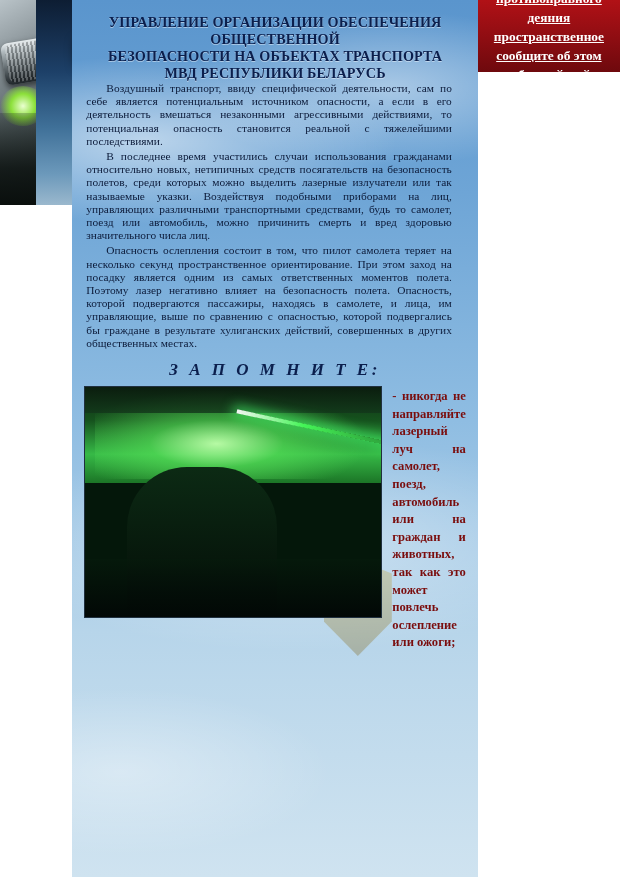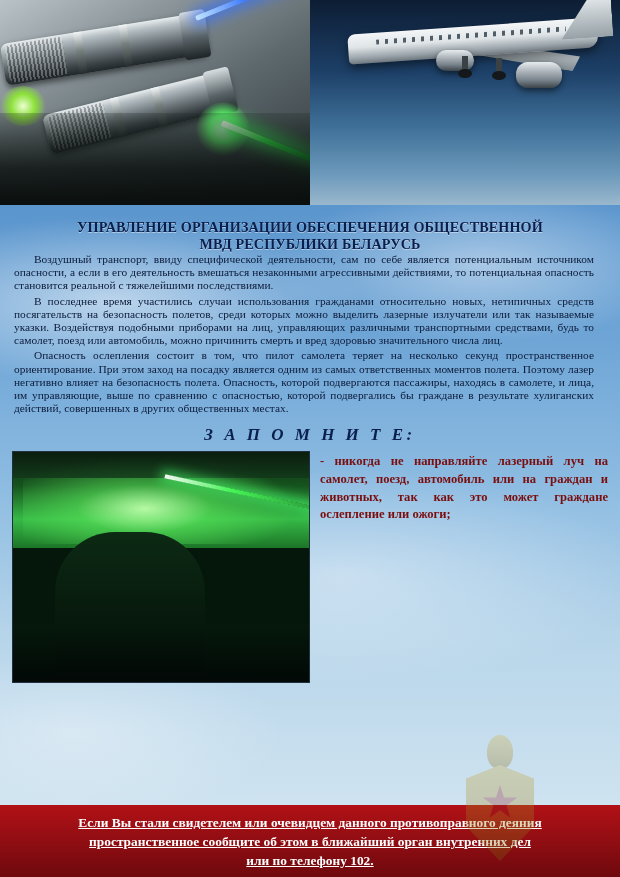--- a/index.html
+++ b/index.html
@@ -13,21 +13,20 @@
     font-family: "Liberation Serif", serif;
     overflow: hidden;
     position: relative;
   }
 
   .page {
     width: 620px;
     height: 877px;
     position: relative;
     display: flex;
-    flex-direction: column;
   }
 
   
   .photo-strip {
     width: 620px;
     height: 205px;
     display: flex;
     position: relative;
     overflow: hidden;
   }
@@ -391,20 +390,21 @@
   <div class="panel">
 
     <div class="emblem">
       <div class="top-flame"></div>
       <div class="shield"></div>
       <div class="star"></div>
     </div>
 
     <div class="org-title">
       <div>УПРАВЛЕНИЕ ОРГАНИЗАЦИИ ОБЕСПЕЧЕНИЯ ОБЩЕСТВЕННОЙ</div>
+      <div>БЕЗОПАСНОСТИ НА ОБЪЕКТАХ ТРАНСПОРТА</div>
       <div>МВД РЕСПУБЛИКИ БЕЛАРУСЬ</div>
     </div>
 
 
     <div class="body-text">
       <p>Воздушный транспорт, ввиду специфической деятельности, сам по себе является потенциальным источником опасности, а если в его деятельность вмешаться незаконными агрессивными действиями, то потенциальная опасность становится реальной  с тяжелейшими последствиями.</p>
       <p>В последнее время участились случаи использования гражданами  относительно новых, нетипичных средств посягательств на безопасность полетов, среди которых можно выделить лазерные излучатели или так называемые указки. Воздействуя подобными приборами на лиц, управляющих различными транспортными средствами, будь то самолет, поезд или автомобиль, можно причинить смерть и вред здоровью значительного числа лиц.</p>
       <p>Опасность ослепления состоит в том, что пилот самолета теряет на несколько секунд пространственное ориентирование. При этом заход на посадку является одним из самых ответственных моментов полета. Поэтому лазер негативно влияет на безопасность полета. Опасность, которой подвергаются пассажиры, находясь в самолете, и лица, им управляющие, выше по сравнению с опасностью, которой подвергались бы граждане в результате хулиганских действий, совершенных в других общественных местах.</p>
     </div>
 
@@ -415,21 +415,21 @@
         <div class="glass"></div>
         <div class="glare"></div>
         <div class="panel-top"></div>
         <div class="beamline"></div>
         <div class="pilot"></div>
         <div class="pilot-head"></div>
         <div class="dash"></div>
       </div>
 
       <div class="bullets">
-        <p>- никогда не направляйте лазерный луч на самолет, поезд,   автомобиль или на граждан и животных, так как это может граждане ослепление или ожоги;</p>
+        <p>- никогда не направляйте лазерный луч на самолет, поезд,   автомобиль или на граждан и животных, так как это может повлечь ослепление или ожоги;</p>
       </div>
     </div>
   </div>
 
   <div class="footer">
     <div>
       <span>Если Вы стали свидетелем или очевидцем данного противоправного деяния</span>
       <span>пространственное  сообщите об этом в ближайший орган внутренних дел</span>
       <span>или по телефону 102.</span>
     </div>

